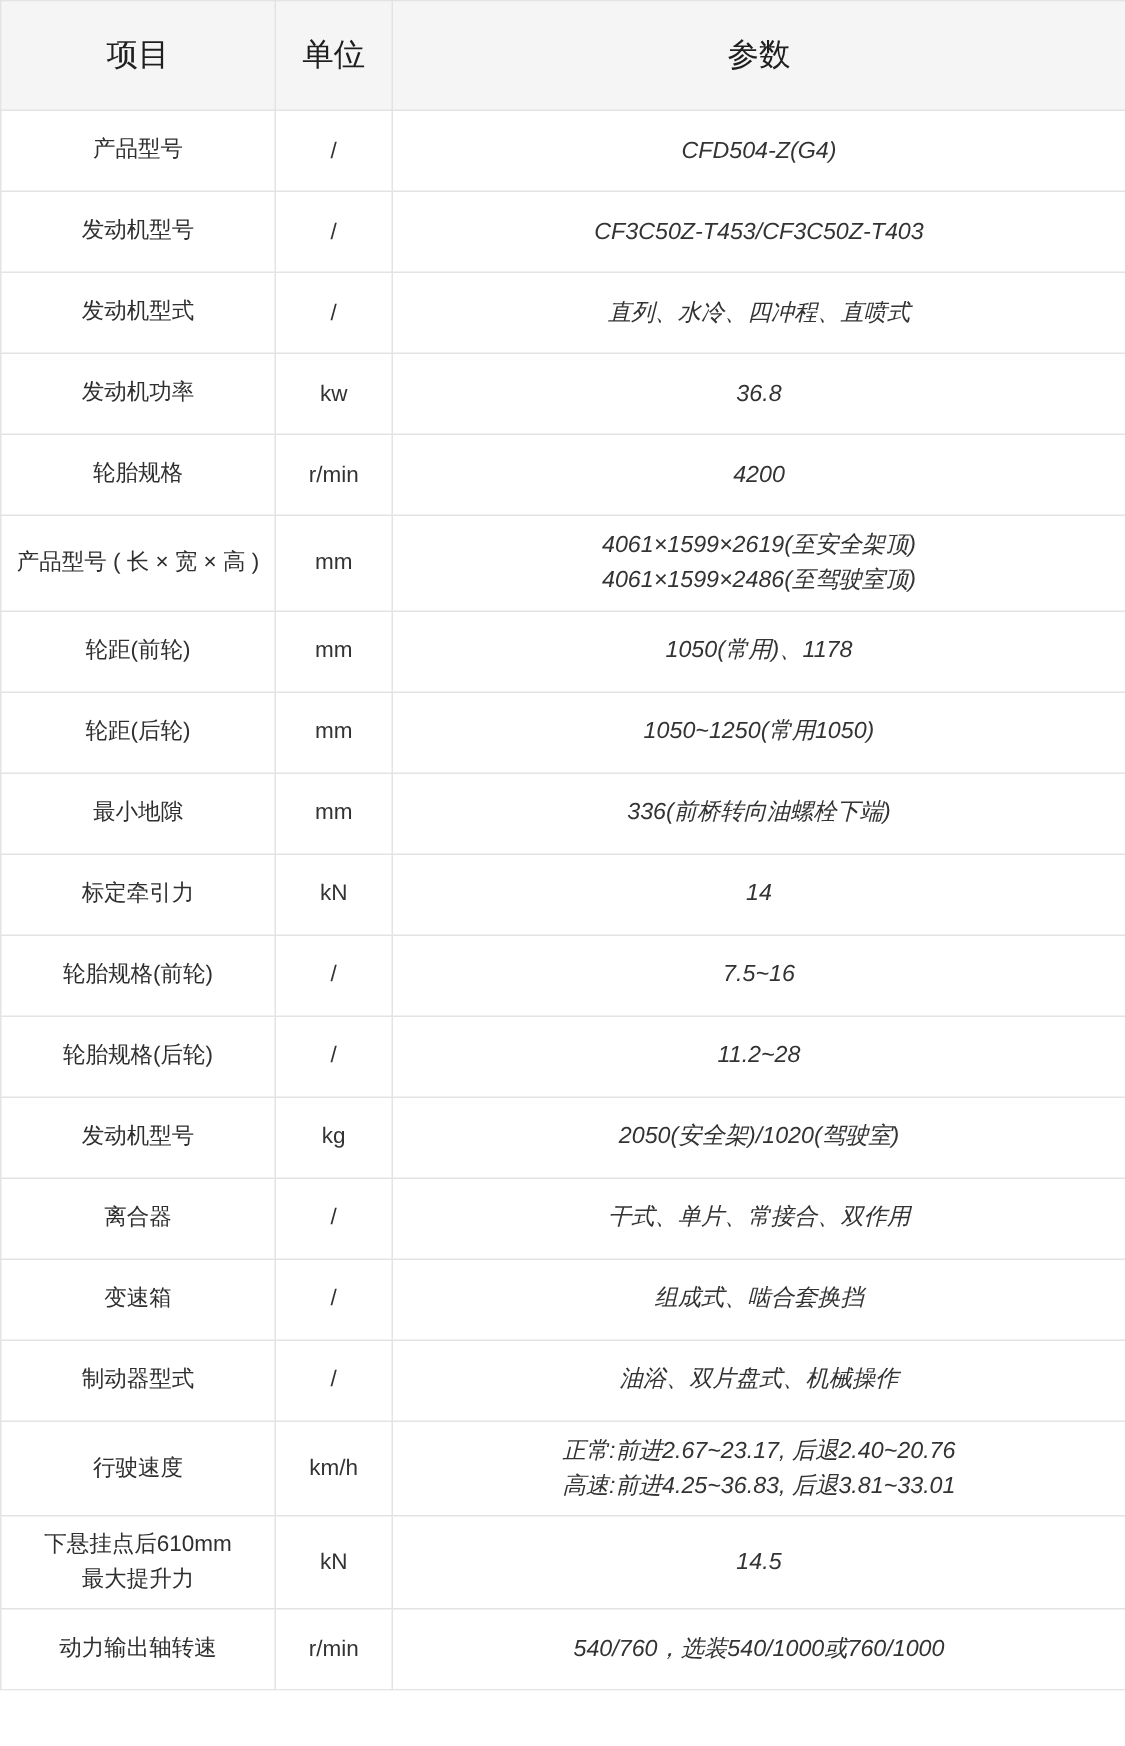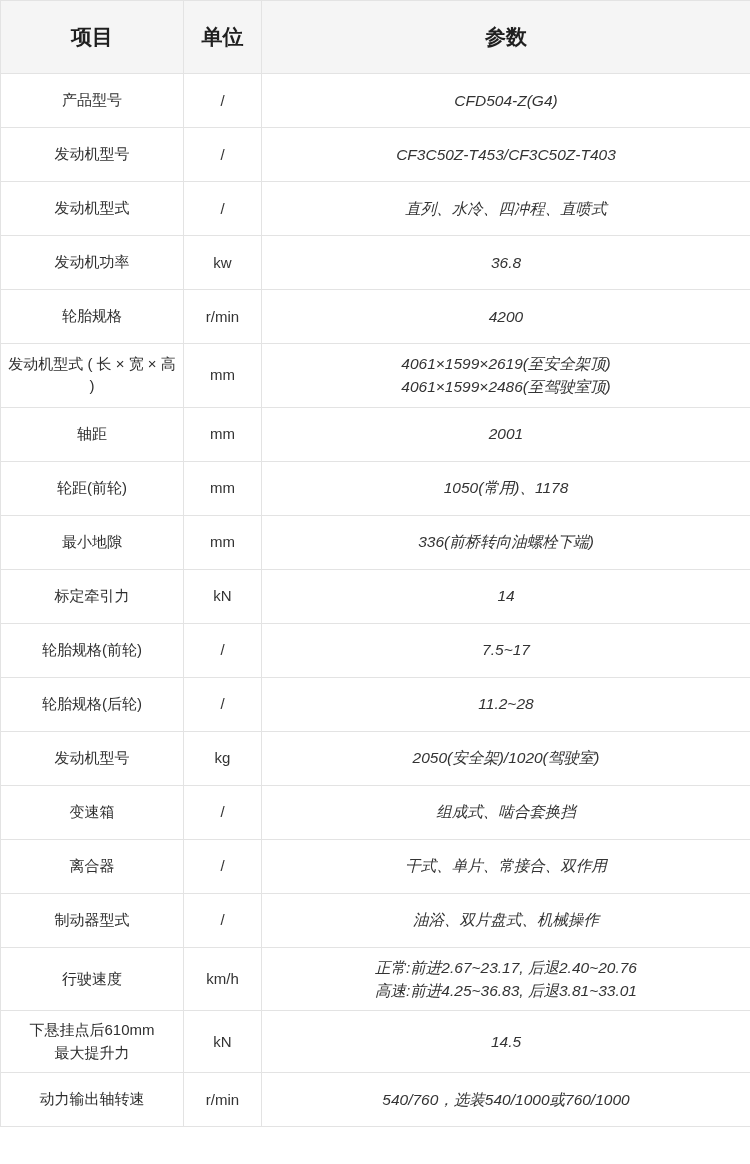--- a/index.html
+++ b/index.html
@@ -27,21 +27,21 @@
     border: 1px solid #e3e3e3;
     text-align: center;
     vertical-align: middle;
     padding: 8px 4px;
     line-height: 1.45;
     word-break: break-word;
   }
   .spec-table thead th {
     background: #f5f5f5;
     font-size: 21px;
-    font-weight: bold;
+    font-weight: normal;
     color: #1f1f1f;
     height: 60px;
     padding: 6px 17px;
   }
   .spec-table tbody tr {
     height: 54px;
   }
   .spec-table tbody td {
     font-size: 15px;
     color: #333333;
@@ -122,48 +122,48 @@
         <td class="cell-item">
           <span class="multiline">轮胎规格</span>
         </td>
         <td class="cell-unit">r/min</td>
         <td class="cell-param">
           <span class="multiline">4200</span>
         </td>
       </tr>
       <tr>
         <td class="cell-item">
-          <span class="multiline">发动机型式 ( 长 × 宽 × 高 )</span>
+          <span class="multiline">产品型号 ( 长 × 宽 × 高 )</span>
         </td>
         <td class="cell-unit">mm</td>
         <td class="cell-param">
           <span class="multiline">4061×1599×2619(至安全架顶)</span>
           <span class="multiline">4061×1599×2486(至驾驶室顶)</span>
         </td>
       </tr>
       <tr>
         <td class="cell-item">
-          <span class="multiline">轴距</span>
-        </td>
-        <td class="cell-unit">mm</td>
-        <td class="cell-param">
-          <span class="multiline">2001</span>
-        </td>
-      </tr>
-      <tr>
-        <td class="cell-item">
           <span class="multiline">轮距(前轮)</span>
         </td>
         <td class="cell-unit">mm</td>
         <td class="cell-param">
           <span class="multiline">1050(常用)、1178</span>
         </td>
       </tr>
       <tr>
         <td class="cell-item">
+          <span class="multiline">轮距(后轮)</span>
+        </td>
+        <td class="cell-unit">mm</td>
+        <td class="cell-param">
+          <span class="multiline">1050~1250(常用1050)</span>
+        </td>
+      </tr>
+      <tr>
+        <td class="cell-item">
           <span class="multiline">最小地隙</span>
         </td>
         <td class="cell-unit">mm</td>
         <td class="cell-param">
           <span class="multiline">336(前桥转向油螺栓下端)</span>
         </td>
       </tr>
       <tr>
         <td class="cell-item">
           <span class="multiline">标定牵引力</span>
@@ -172,21 +172,21 @@
         <td class="cell-param">
           <span class="multiline">14</span>
         </td>
       </tr>
       <tr>
         <td class="cell-item">
           <span class="multiline">轮胎规格(前轮)</span>
         </td>
         <td class="cell-unit">/</td>
         <td class="cell-param">
-          <span class="multiline">7.5~17</span>
+          <span class="multiline">7.5~16</span>
         </td>
       </tr>
       <tr>
         <td class="cell-item">
           <span class="multiline">轮胎规格(后轮)</span>
         </td>
         <td class="cell-unit">/</td>
         <td class="cell-param">
           <span class="multiline">11.2~28</span>
         </td>
@@ -195,34 +195,34 @@
         <td class="cell-item">
           <span class="multiline">发动机型号</span>
         </td>
         <td class="cell-unit">kg</td>
         <td class="cell-param">
           <span class="multiline">2050(安全架)/1020(驾驶室)</span>
         </td>
       </tr>
       <tr>
         <td class="cell-item">
+          <span class="multiline">离合器</span>
+        </td>
+        <td class="cell-unit">/</td>
+        <td class="cell-param">
+          <span class="multiline">干式、单片、常接合、双作用</span>
+        </td>
+      </tr>
+      <tr>
+        <td class="cell-item">
           <span class="multiline">变速箱</span>
         </td>
         <td class="cell-unit">/</td>
         <td class="cell-param">
           <span class="multiline">组成式、啮合套换挡</span>
-        </td>
-      </tr>
-      <tr>
-        <td class="cell-item">
-          <span class="multiline">离合器</span>
-        </td>
-        <td class="cell-unit">/</td>
-        <td class="cell-param">
-          <span class="multiline">干式、单片、常接合、双作用</span>
         </td>
       </tr>
       <tr>
         <td class="cell-item">
           <span class="multiline">制动器型式</span>
         </td>
         <td class="cell-unit">/</td>
         <td class="cell-param">
           <span class="multiline">油浴、双片盘式、机械操作</span>
         </td>

